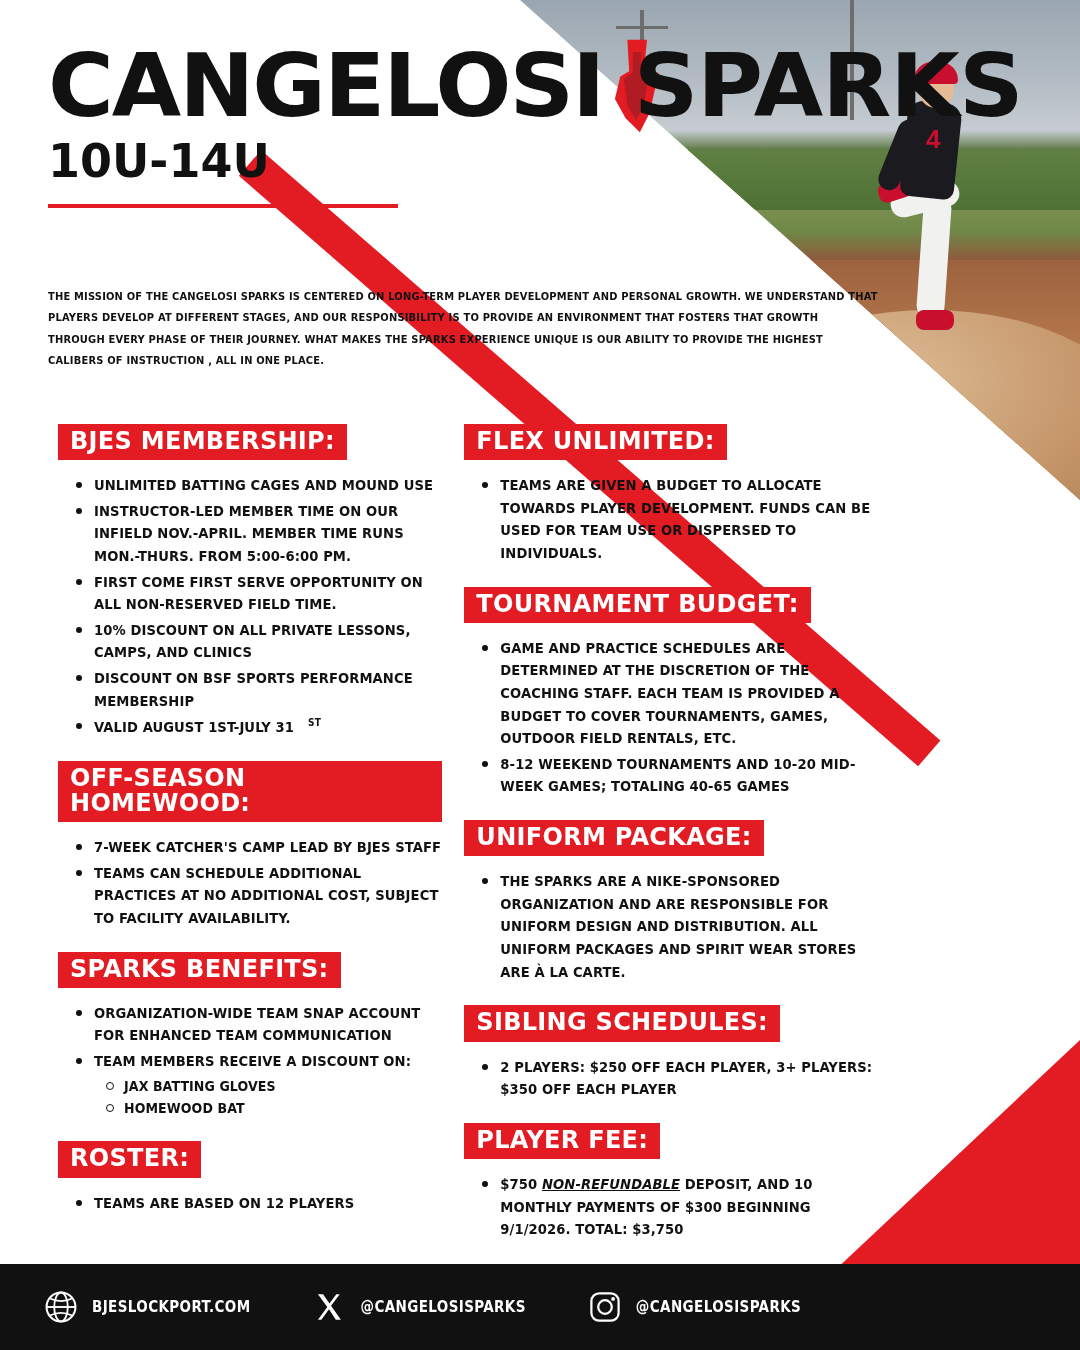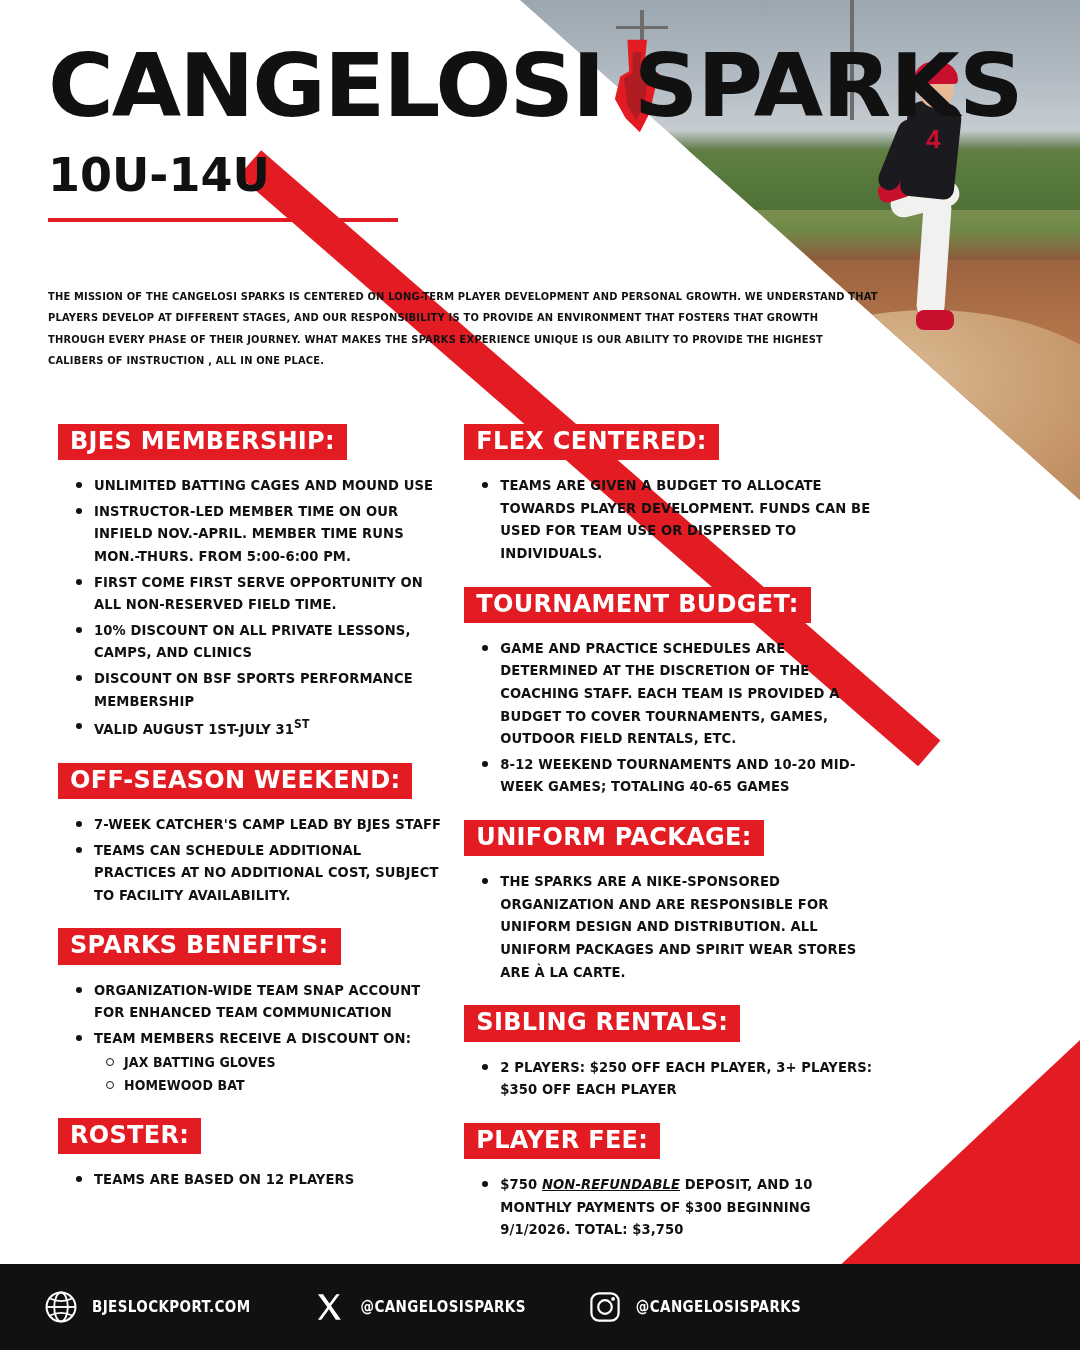--- a/index.html
+++ b/index.html
@@ -132,21 +132,21 @@
     left: -26px; top: -6px;
     width: 54px; height: 96px;
     z-index: -1;
   }
   .subtitle {
     font-family: "DejaVu Sans", sans-serif;
     font-weight: 700;
     font-size: 46px;
     color: #111111;
     letter-spacing: 0px;
-    margin-top: 20px;
+    margin-top: 6px;
   }
   .rule {
     width: 350px; height: 4px; background: #e31b23;
     margin-top: 16px;
   }
   .mission {
     position: absolute; top: 286px; left: 48px;
     width: 830px;
     font-family: "DejaVu Sans Condensed", "Liberation Sans", sans-serif;
     font-size: 11px;
@@ -224,21 +224,21 @@
   }
   ul.sublist > li::before {
     content: "";
     position: absolute;
     left: 12px; top: 7px;
     width: 6px; height: 6px;
     border-radius: 50%;
     border: 1.4px solid #111;
     background: transparent;
   }
-  .sup { font-size: 12px; vertical-align: super; }
+  .sup { font-size: 10px; vertical-align: super; margin-left: 14px; }
   .uline { text-decoration: underline; font-style: italic; }
 
   
   .footer {
     position: absolute; bottom: 0; left: 0;
     width: 1080px; height: 86px;
     background: #111111;
     display: flex;
     align-items: center;
     gap: 62px;
@@ -336,47 +336,47 @@
   <div class="columns">
     <div class="col col-left" id="left-col">
         <div class="sec"><div class="sec-head">BJES MEMBERSHIP:</div><ul class="blist">
             <li><span>UNLIMITED BATTING CAGES AND MOUND USE</span></li>
             <li><span>INSTRUCTOR-LED MEMBER TIME ON OUR INFIELD NOV.-APRIL. MEMBER TIME RUNS MON.-THURS. FROM 5:00-6:00 PM.</span></li>
             <li><span>FIRST COME FIRST SERVE OPPORTUNITY ON ALL NON-RESERVED FIELD TIME.</span></li>
             <li><span>10% DISCOUNT ON ALL PRIVATE LESSONS, CAMPS, AND CLINICS</span></li>
             <li><span>DISCOUNT ON BSF SPORTS PERFORMANCE MEMBERSHIP</span></li>
             <li><span> VALID AUGUST 1ST-JULY 31</span><span class="sup">ST</span></li>
           </ul></div>
-        <div class="sec"><div class="sec-head">OFF-SEASON WEEKEND:</div><ul class="blist">
+        <div class="sec"><div class="sec-head">OFF-SEASON HOMEWOOD:</div><ul class="blist">
             <li><span>7-WEEK CATCHER'S CAMP LEAD BY BJES STAFF</span></li>
             <li><span>TEAMS CAN SCHEDULE ADDITIONAL PRACTICES AT NO ADDITIONAL COST, SUBJECT TO FACILITY AVAILABILITY.</span></li>
           </ul></div>
         <div class="sec"><div class="sec-head">SPARKS BENEFITS:</div><ul class="blist">
             <li><span> ORGANIZATION-WIDE TEAM SNAP ACCOUNT FOR ENHANCED TEAM COMMUNICATION</span></li>
             <li><span>TEAM MEMBERS RECEIVE A DISCOUNT ON:</span><ul class="sublist">
                 <li>JAX BATTING GLOVES</li>
                 <li>HOMEWOOD BAT</li>
               </ul></li>
           </ul></div>
         <div class="sec"><div class="sec-head">ROSTER:</div><ul class="blist">
             <li><span>TEAMS ARE BASED ON 12 PLAYERS</span></li>
           </ul></div>
       </div>
     <div class="col col-right" id="right-col">
-        <div class="sec"><div class="sec-head">FLEX CENTERED:</div><ul class="blist">
+        <div class="sec"><div class="sec-head">FLEX UNLIMITED:</div><ul class="blist">
             <li><span>TEAMS ARE GIVEN A BUDGET TO ALLOCATE TOWARDS PLAYER DEVELOPMENT.  FUNDS CAN BE USED FOR TEAM USE OR DISPERSED TO INDIVIDUALS.</span></li>
           </ul></div>
         <div class="sec"><div class="sec-head">TOURNAMENT BUDGET:</div><ul class="blist">
             <li><span>GAME AND PRACTICE SCHEDULES ARE DETERMINED AT THE DISCRETION OF THE COACHING STAFF. EACH TEAM IS PROVIDED A BUDGET TO COVER TOURNAMENTS, GAMES, OUTDOOR FIELD RENTALS, ETC.</span></li>
             <li><span>8-12 WEEKEND TOURNAMENTS AND 10-20 MID-WEEK GAMES; TOTALING 40-65 GAMES</span></li>
           </ul></div>
         <div class="sec"><div class="sec-head">UNIFORM PACKAGE:</div><ul class="blist">
             <li><span>THE SPARKS ARE A NIKE-SPONSORED ORGANIZATION AND ARE RESPONSIBLE FOR UNIFORM DESIGN AND DISTRIBUTION. ALL UNIFORM PACKAGES AND SPIRIT WEAR STORES ARE À LA CARTE.</span></li>
           </ul></div>
-        <div class="sec"><div class="sec-head">SIBLING RENTALS:</div><ul class="blist">
+        <div class="sec"><div class="sec-head">SIBLING SCHEDULES:</div><ul class="blist">
             <li><span>2 PLAYERS: $250 OFF EACH PLAYER, 3+ PLAYERS: $350 OFF EACH PLAYER</span></li>
           </ul></div>
         <div class="sec"><div class="sec-head">PLAYER FEE:</div><ul class="blist">
             <li><span>$750 </span><span class="uline">NON-REFUNDABLE</span><span> DEPOSIT, AND 10 MONTHLY PAYMENTS OF $300 BEGINNING 9/1/2026. TOTAL: $3,750</span></li>
           </ul></div>
       </div>
   </div>
 
   <div class="ribbon">
     <div class="ribbon-white"></div>

